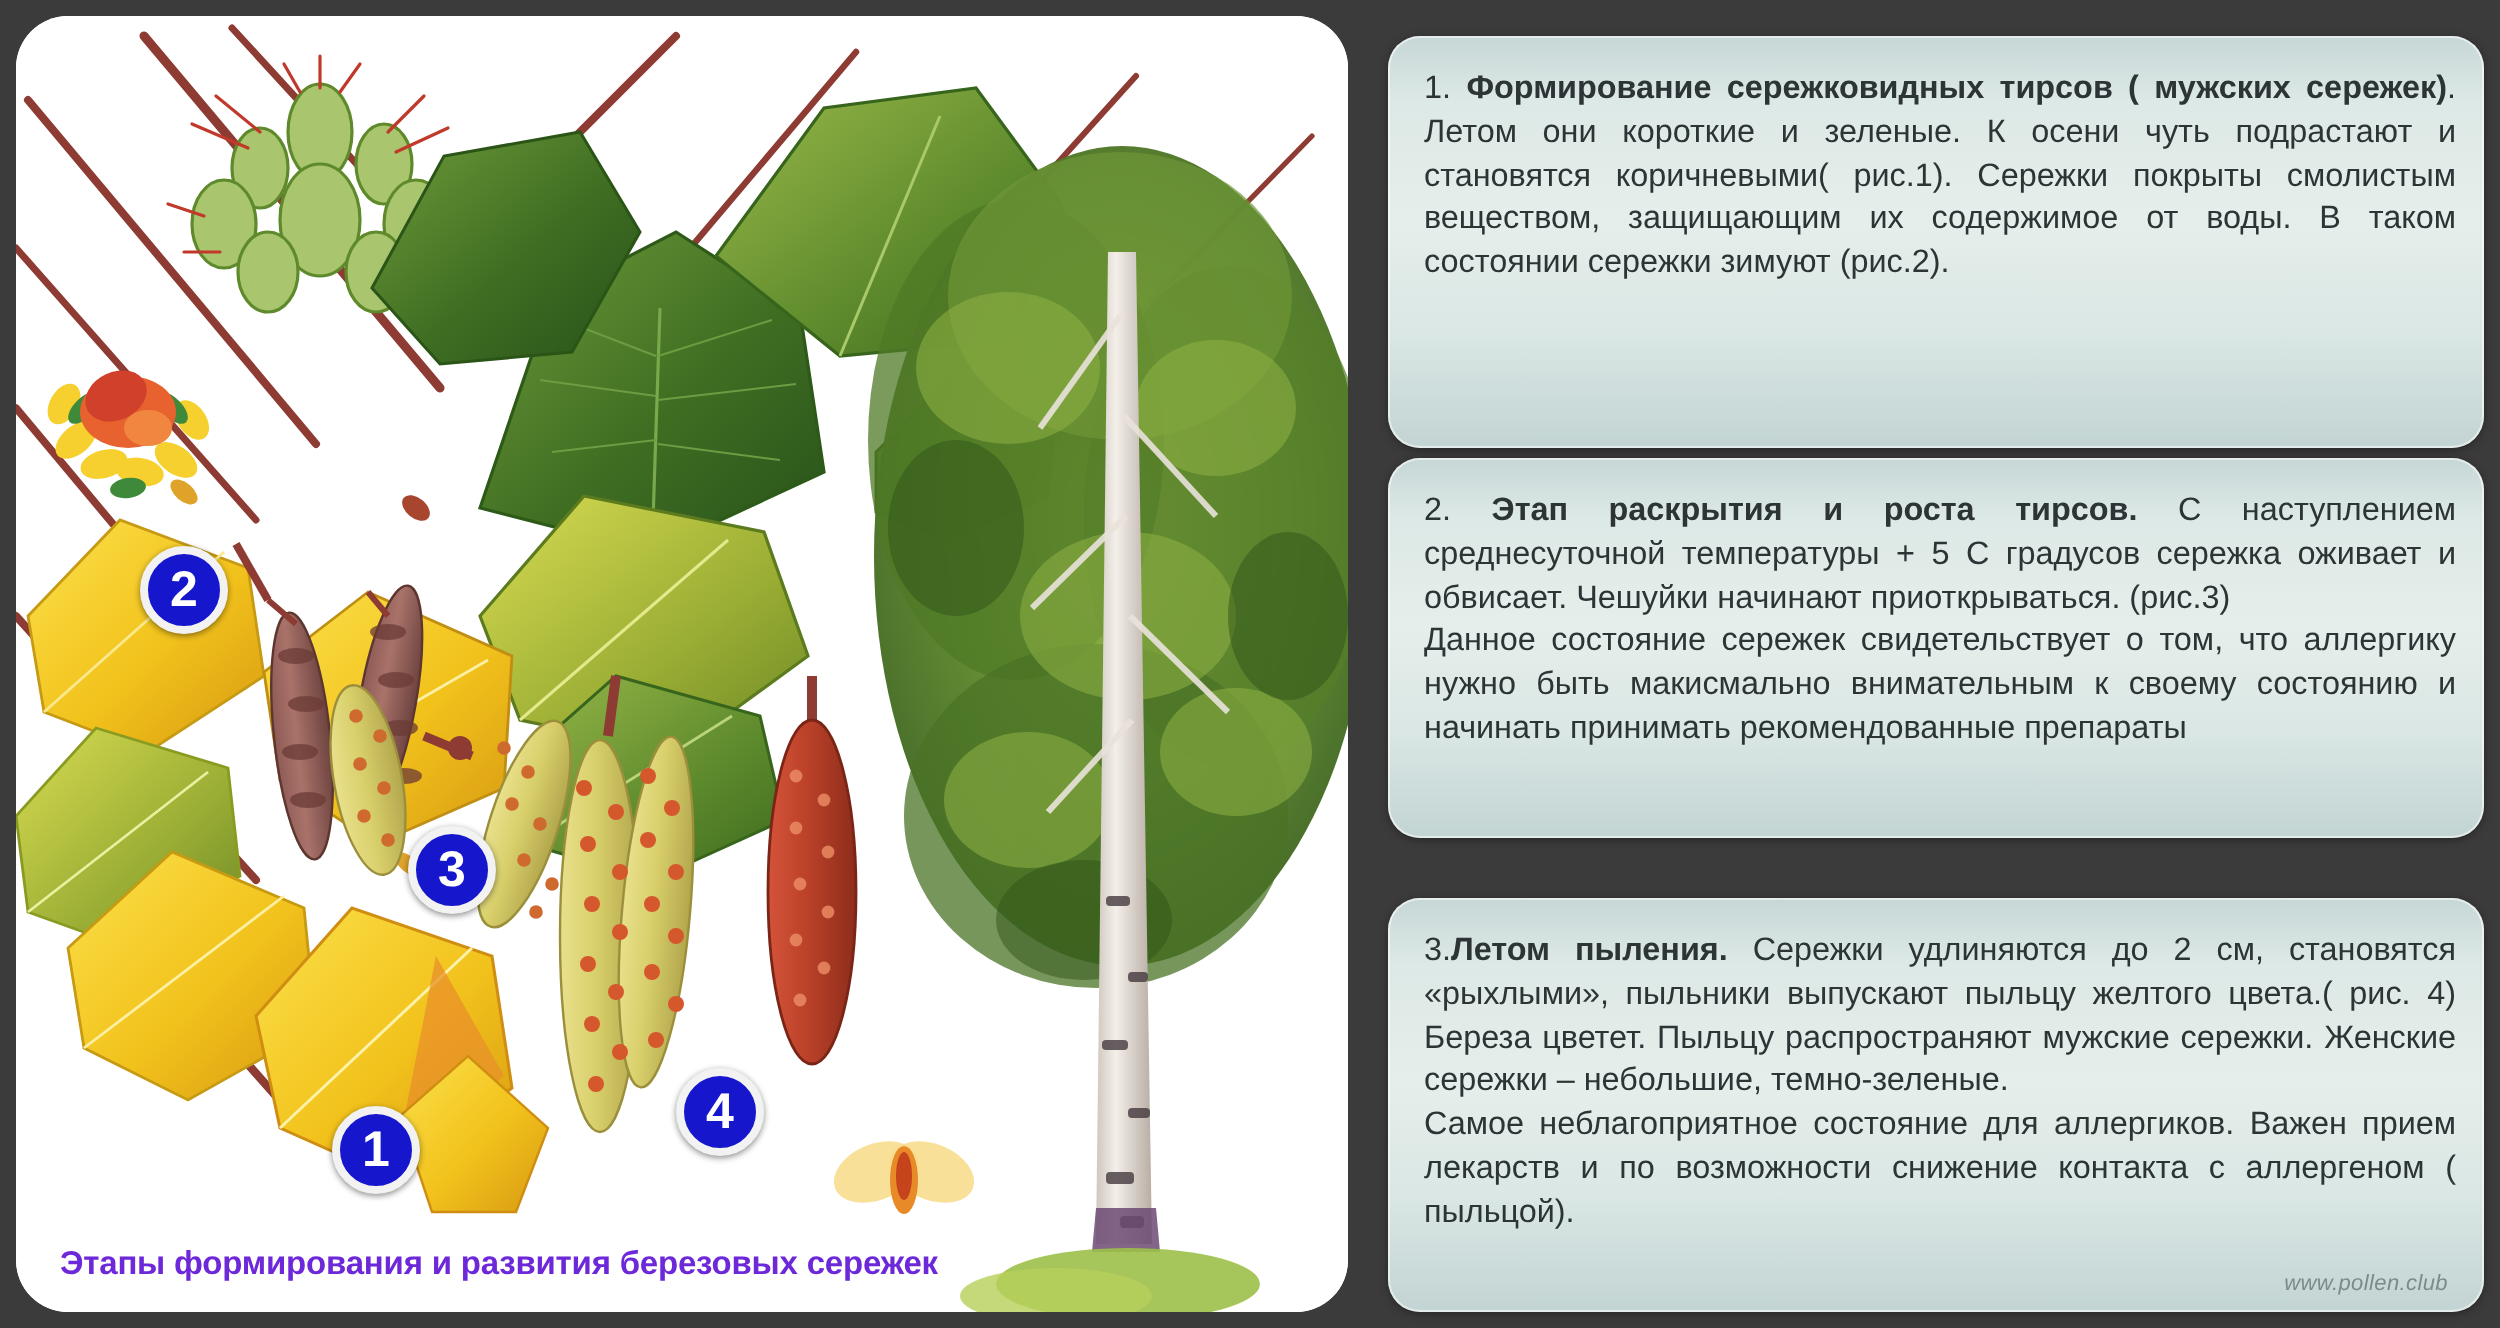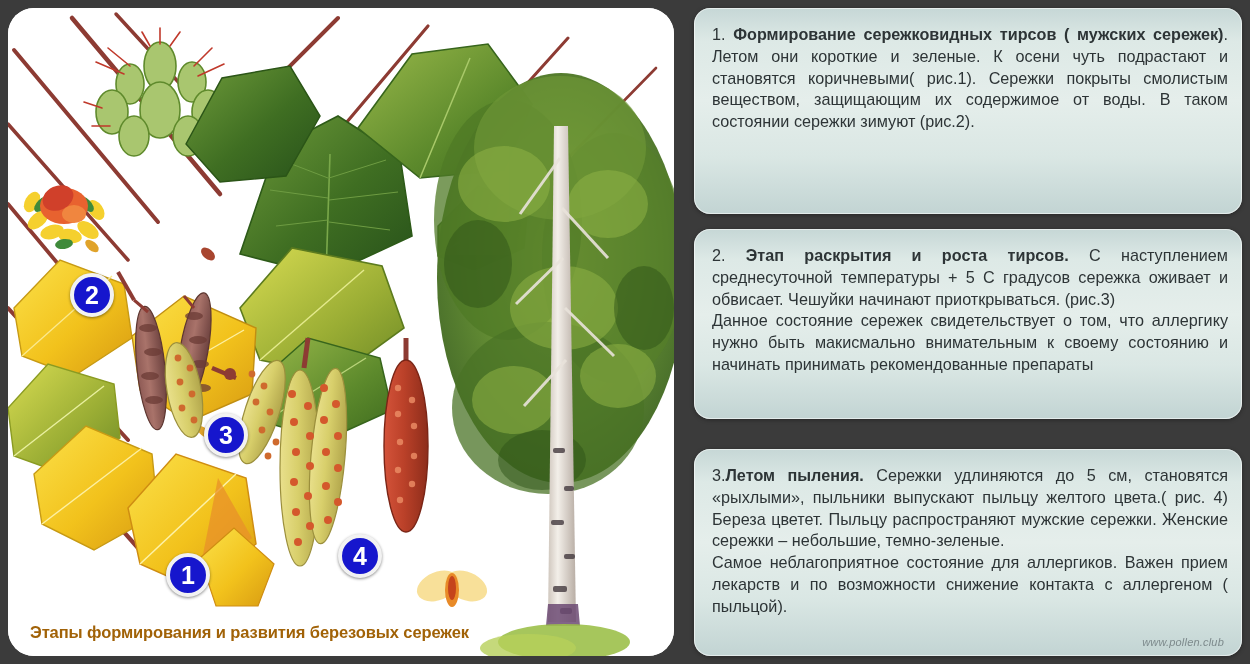--- a/index.html
+++ b/index.html
@@ -40,21 +40,21 @@
 
   
   #illo-caption {
     position: absolute;
     left: 0;
     bottom: 14px;
     width: 100%;
     padding-left: 22px;
     font-size: 16.5px;
     font-weight: bold;
-    color: #a16207;
+    color: #6d28d9;
     letter-spacing: -0.1px;
     white-space: nowrap;
     z-index: 40;
     text-shadow: 0 0 3px #fff, 0 0 5px #fff, 0 0 7px #fff;
   }
 
   
   .badge {
     position: absolute;
     width: 44px;
@@ -83,21 +83,21 @@
         #dde9e6 16%,
         #e5eeeb 45%,
         #dae7e4 72%,
         #c2d4d3 100%);
     box-shadow: inset 0 0 0 1px rgba(255,255,255,0.55),
                 0 1px 4px rgba(0,0,0,0.35);
     padding: 16px 14px 12px 18px;
     overflow: hidden;
   }
 
-  #panel-1 { top: 8px;   height: 206px; }
+  #panel-1 { top: 18px;   height: 206px; }
   #panel-2 { top: 229px; height: 190px; }
   #panel-3 { top: 449px; height: 207px; }
 
   .panel-text {
     font-size: 16.2px;
     line-height: 1.345;
     color: #2d3436;
     text-align: justify;
     text-justify: inter-word;
   }
@@ -442,19 +442,19 @@
   <div class="info-panel" id="panel-2">
     <div class="panel-text">
       <span>2.</span>
       <b>Этап раскрытия и роста тирсов.</b><span> С наступлением среднесуточной температуры + 5 С градусов сережка оживает и обвисает. Чешуйки начинают приоткрываться. (рис.3)</span><br>
       <span> Данное состояние сережек свидетельствует о том, что аллергику нужно быть макисмально внимательным к своему состоянию и начинать принимать рекомендованные препараты</span>
     </div>
   </div>
 
   <div class="info-panel" id="panel-3">
     <div class="panel-text">
-      <span>3.</span><b>Летом пыления.</b><span> Сережки удлиняются до 5 см, становятся «рыхлыми», пыльники выпускают пыльцу желтого цвета.( рис. 4) Береза цветет. Пыльцу распространяют мужские сережки. Женские сережки – небольшие, темно-зеленые.</span><br>
+      <span>3.</span><b>Летом пыления.</b><span> Сережки удлиняются до 2 см, становятся «рыхлыми», пыльники выпускают пыльцу желтого цвета.( рис. 4) Береза цветет. Пыльцу распространяют мужские сережки. Женские сережки – небольшие, темно-зеленые.</span><br>
       <span> Самое неблагоприятное состояние для аллергиков. Важен прием лекарств и по возможности снижение контакта с аллергеном ( пыльцой).</span>
     </div>
     <div class="watermark">www.pollen.club</div>
   </div>
 
 </div>
 
 </body></html>

